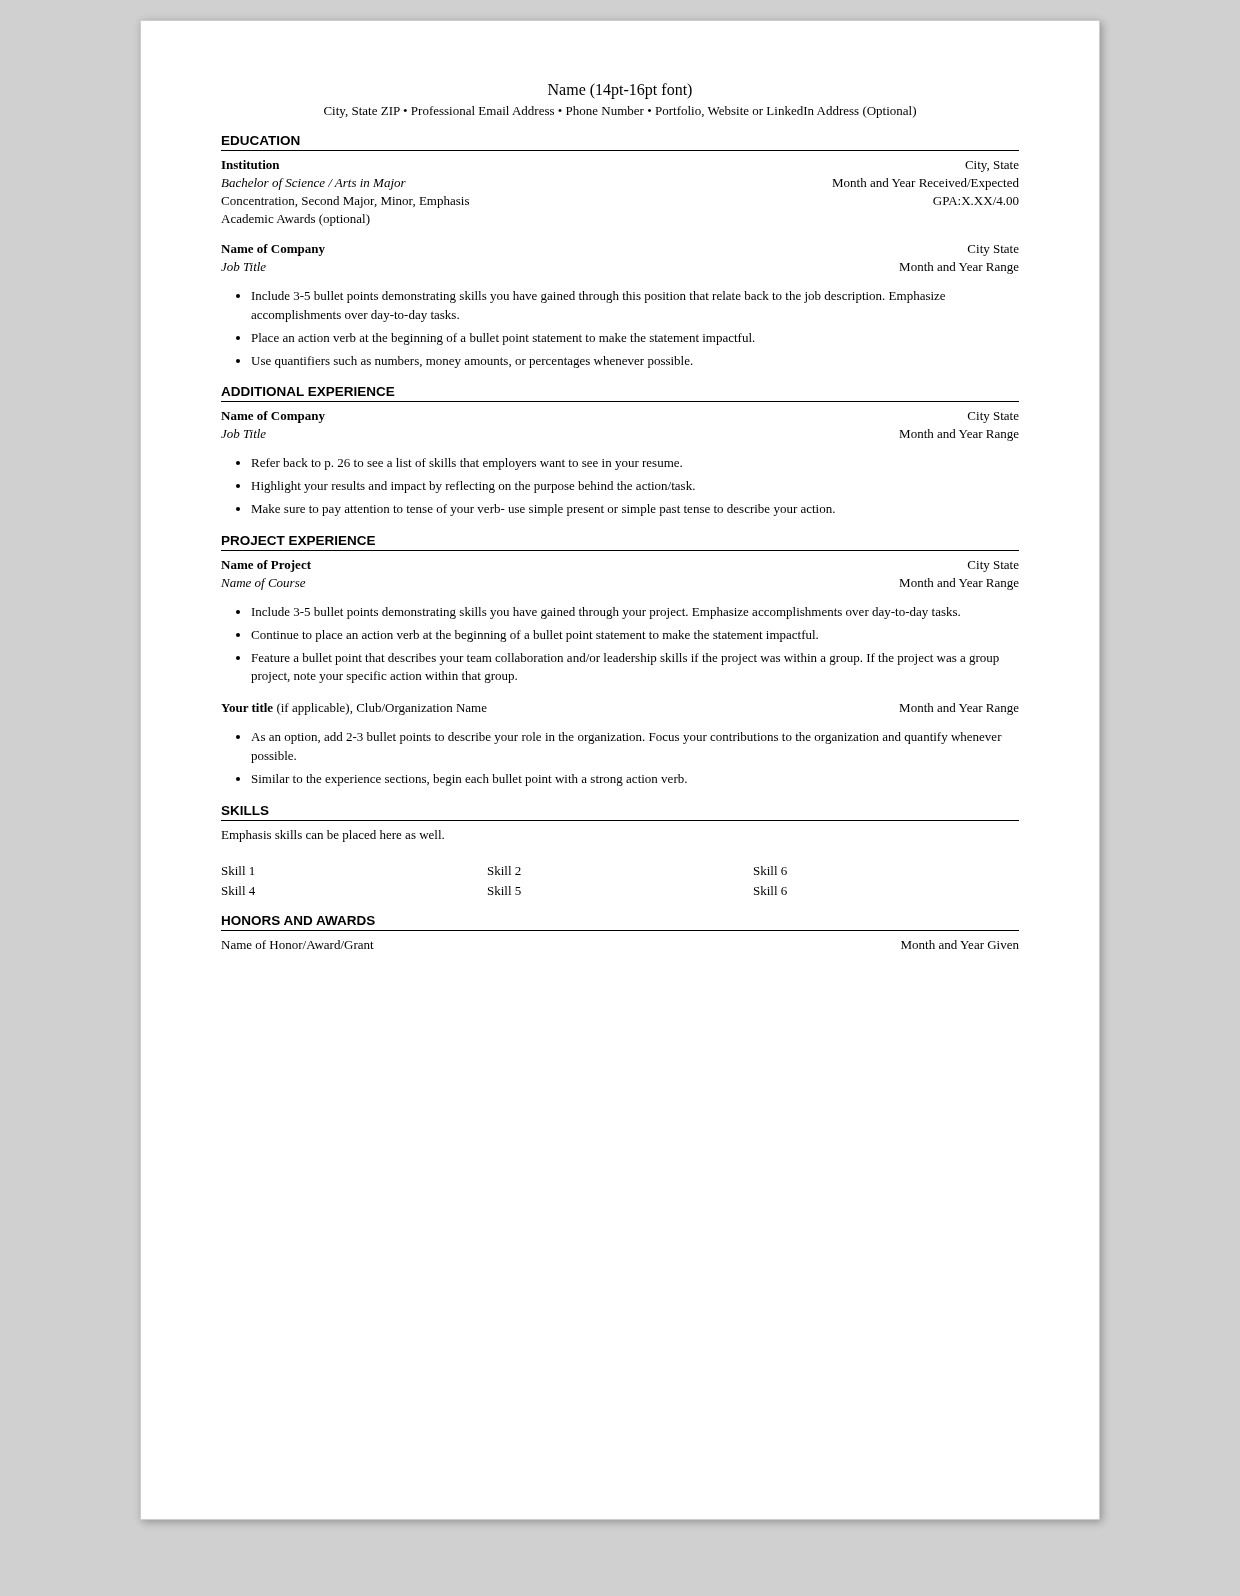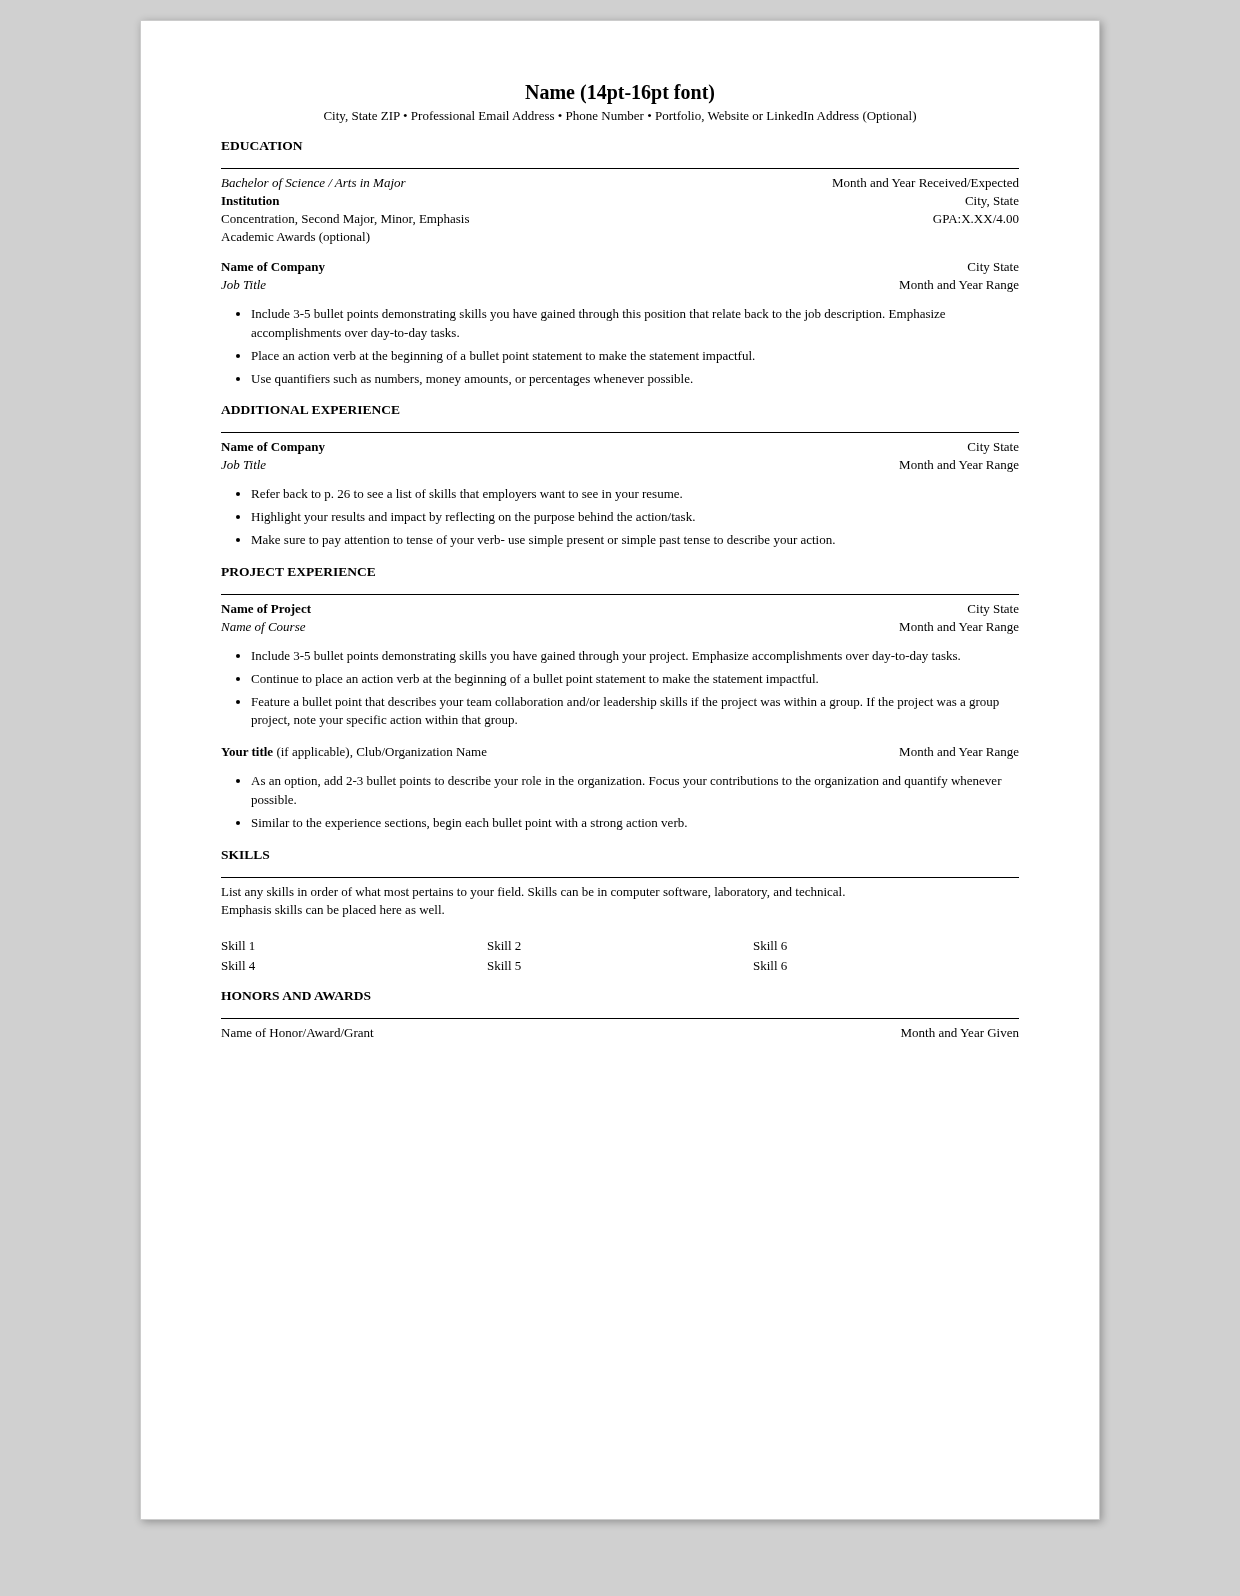--- a/index.html
+++ b/index.html
@@ -26,43 +26,43 @@
       box-shadow: 2px 2px 8px rgba(0,0,0,0.3);
       border: 1px solid #ccc;
     }
 
     .header {
       text-align: center;
       margin-bottom: 10px;
     }
 
     .header-name {
-      font-size: 20px;
-      font-weight: bold;
+      font-size: 16px;
+      font-weight: normal;
       font-family: 'Times New Roman', Times, serif;
     }
 
     .header-contact {
       font-size: 13px;
       margin-top: 4px;
       font-family: 'Times New Roman', Times, serif;
     }
 
     .section {
       margin-top: 14px;
     }
 
     .section-title {
       font-size: 13.5px;
       font-weight: bold;
       text-transform: uppercase;
       border-bottom: 1.5px solid #000;
-      padding-bottom: 14px;
+      padding-bottom: 2px;
       margin-bottom: 6px;
-      font-family: Liberation Serif, serif;
+      font-family: Liberation Sans, sans-serif;
     }
 
     .row-flex {
       display: flex;
       justify-content: space-between;
       align-items: baseline;
     }
 
     .entry-title {
       font-size: 13px;
@@ -118,26 +118,26 @@
 <div class="page">
 
   <div class="header">
     <div class="header-name">Name (14pt-16pt font)</div>
     <div class="header-contact">City, State  ZIP • Professional Email Address • Phone Number • Portfolio, Website or LinkedIn Address (Optional)</div>
   </div>
 
   <div class="section">
     <div class="section-title">EDUCATION</div>
     <div class="row-flex mt2">
+      <span class="entry-title">Institution</span>
+      <span class="entry-right">City, State</span>
+    </div>
+    <div class="row-flex mt2">
       <span class="entry-subtitle">Bachelor of Science / Arts in Major</span>
       <span class="entry-right">Month and Year Received/Expected</span>
-    </div>
-    <div class="row-flex mt2">
-      <span class="entry-title">Institution</span>
-      <span class="entry-right">City, State</span>
     </div>
     <div class="row-flex mt2">
       <span class="entry-detail">Concentration, Second Major, Minor, Emphasis</span>
       <span class="entry-right">GPA:X.XX/4.00</span>
     </div>
     <div class="entry-detail mt2">Academic Awards (optional)</div>
   </div>
 
   <div class="section">
     <div class="row-flex mt2">
@@ -197,21 +197,20 @@
       <span class="entry-right">Month and Year Range</span>
     </div>
     <ul class="bullet-list mt4">
       <li>As an option, add 2-3 bullet points to describe your role in the organization. Focus your contributions to the organization and quantify whenever possible.</li>
       <li>Similar to the experience sections, begin each bullet point with a strong action verb.</li>
     </ul>
   </div>
 
   <div class="section">
     <div class="section-title">SKILLS</div>
-    <div class="entry-detail mt2">List any skills in order of what most pertains to your field.  Skills can be in computer software, laboratory, and technical.</div>
     <div class="entry-detail mt2">Emphasis skills can be placed here as well.</div>
     <div class="skills-grid mt4">
       <span>Skill 1</span>
       <span>Skill 2</span>
       <span>Skill 6</span>
       <span>Skill 4</span>
       <span>Skill 5</span>
       <span>Skill 6</span>
     </div>
   </div>

